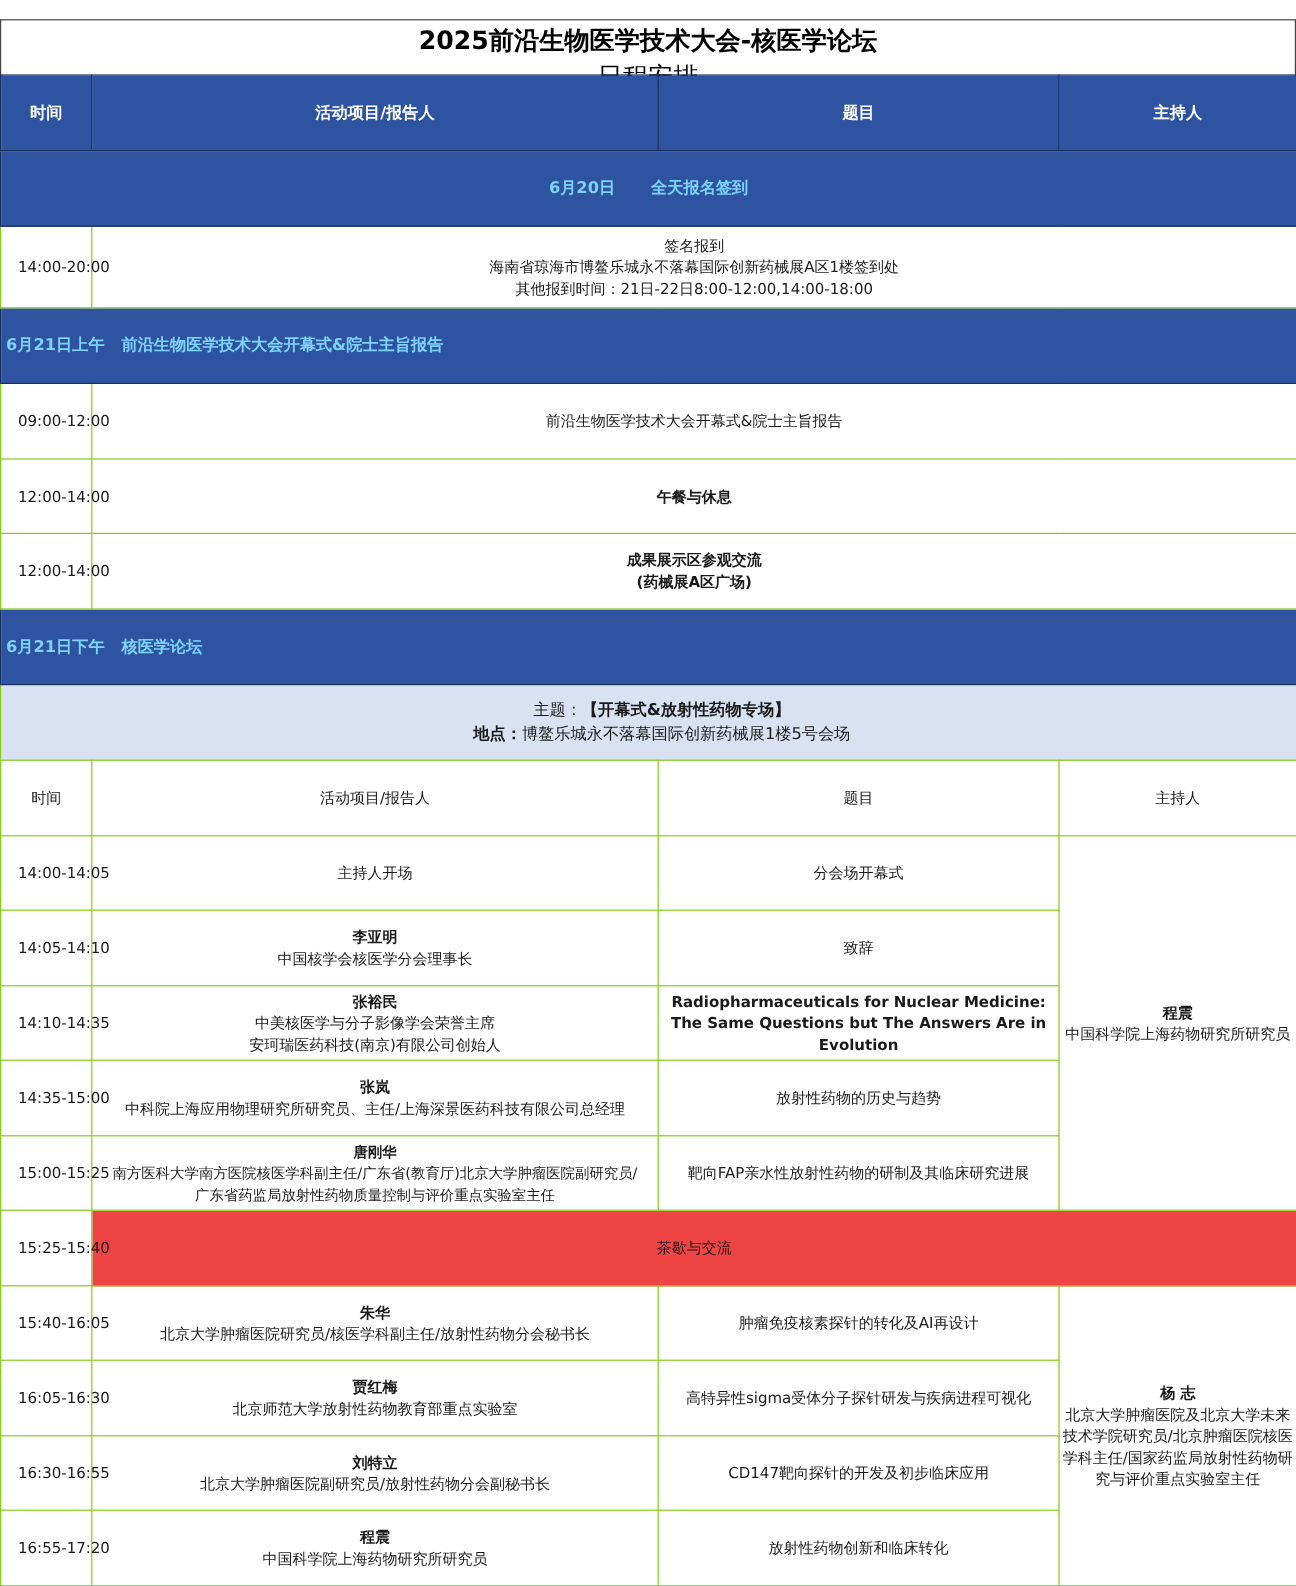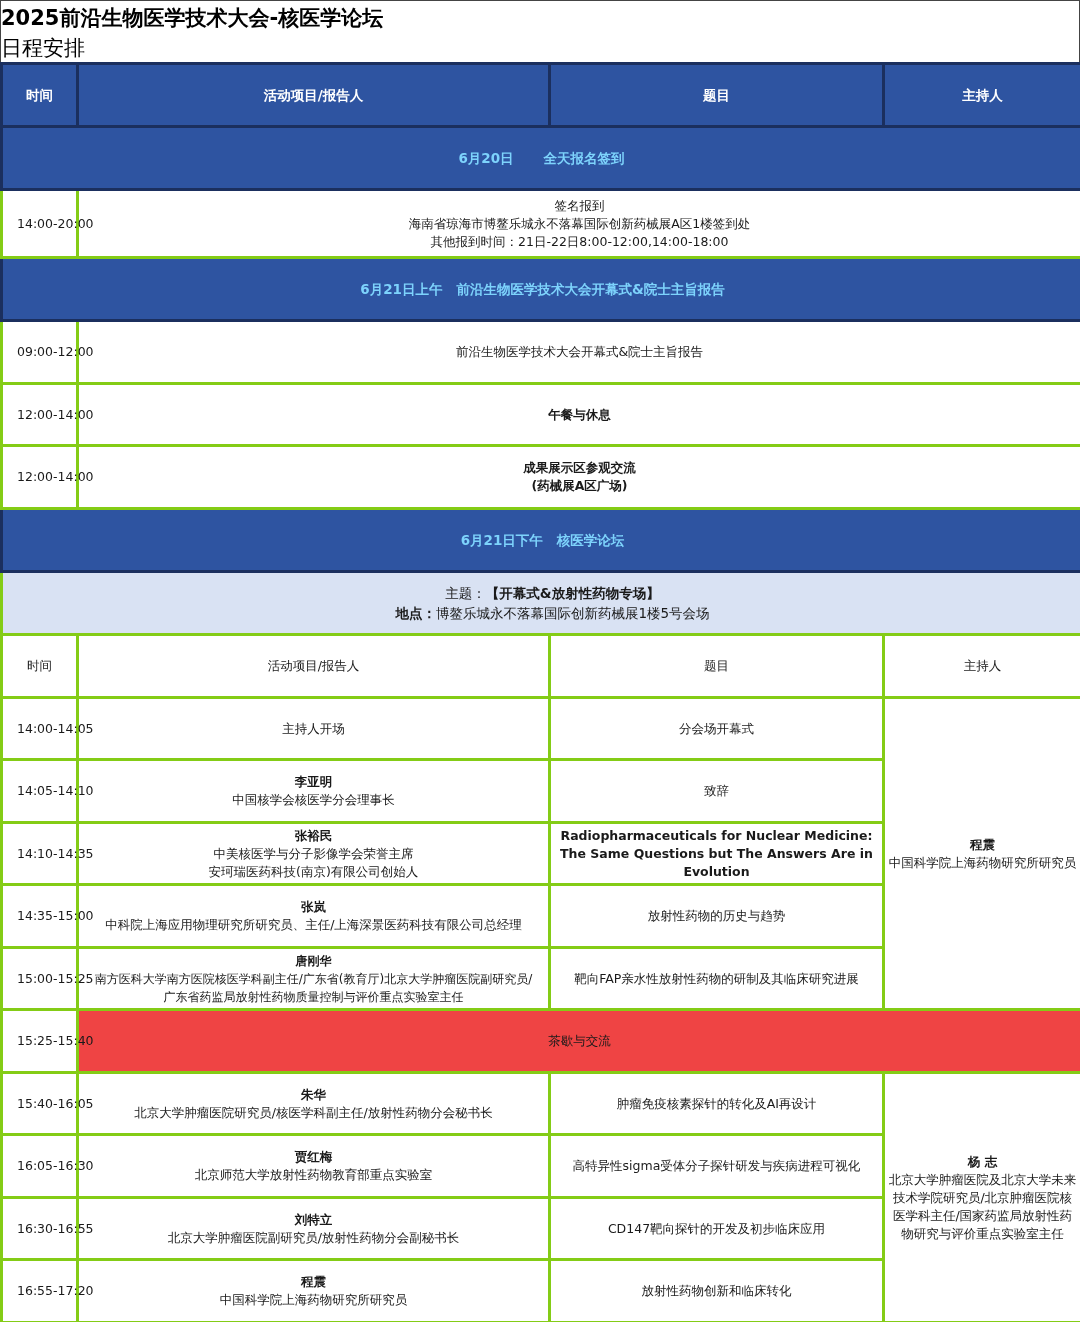--- a/index.html
+++ b/index.html
@@ -1,33 +1,33 @@
 <!DOCTYPE html>
 <html><head>
 <meta charset="utf-8">
 <style>
   * { box-sizing: border-box; margin: 0; padding: 0; }
   html, body { width: 1080px; height: 1322px; background: #ffffff; overflow: hidden; }
   body { font-family: "DejaVu Sans", "Liberation Sans", sans-serif; color: #1a1a1a; position: relative; }
 
-  .title-block { position: absolute; left: 0; top: 0; width: 1080px; height: 62px; background: #fff;
-    border: 1px solid #444; border-bottom: none; }
+  .title-block { position: absolute; left: 0; top: 16px; width: 1080px; height: 62px; background: #fff;
+    border: 1px solid #444; border-bottom: none; text-align: center; }
   .title-line1 { font-size: 21px; font-weight: bold; line-height: 30px; padding-top: 2px; color: #000; }
   .title-line2 { font-size: 21px; font-weight: normal; line-height: 30px; color: #000; }
 
   table { position: absolute; left: 0; top: 62px; width: 1080px; border-collapse: collapse; table-layout: fixed; }
-  td { border: 3px solid #84cc16; text-align: center; vertical-align: middle; font-size: 12.5px; line-height: 18px; padding: 0 2px; }
+  td { border: 1px solid #84cc16; text-align: center; vertical-align: middle; font-size: 12.5px; line-height: 18px; padding: 0 2px; }
   col.c1 { width: 76px; } col.c2 { width: 472px; } col.c3 { width: 334px; } col.c4 { width: 198px; }
 
   tr.r63 { height: 63px; }
   tr.r62 { height: 62px; }
 
   .hdr td { background: #2E54A1; color: #fff; font-weight: bold; font-size: 13.5px; border-color: #1b2f5e; }
   .band td { background: #2E54A1; color: #7dd3fc; font-weight: bold; font-size: 13.5px; border-color: #1b2f5e; }
-  .band td.left { text-align: center; padding-left: 4px; }
+  .band td.left { text-align: left; padding-left: 4px; }
   .theme td { background: #D9E2F3; font-size: 13.5px; line-height: 20px; padding-left: 24px; }
   .subhdr td { background: #fff; font-size: 12.5px; }
   td.time { text-align: left; padding-left: 14px; font-size: 12.5px; white-space: nowrap; }
   .gap { display: inline-block; width: 30px; }
   .gap2 { display: inline-block; width: 14px; }
   .bold { font-weight: bold; }
   .break td.span { background: #ef4444; }
   .name { font-weight: bold; display: block; }
   .line { display: block; }
   .en { font-family: "DejaVu Sans", sans-serif; font-size: 12.5px; font-weight: bold; }

